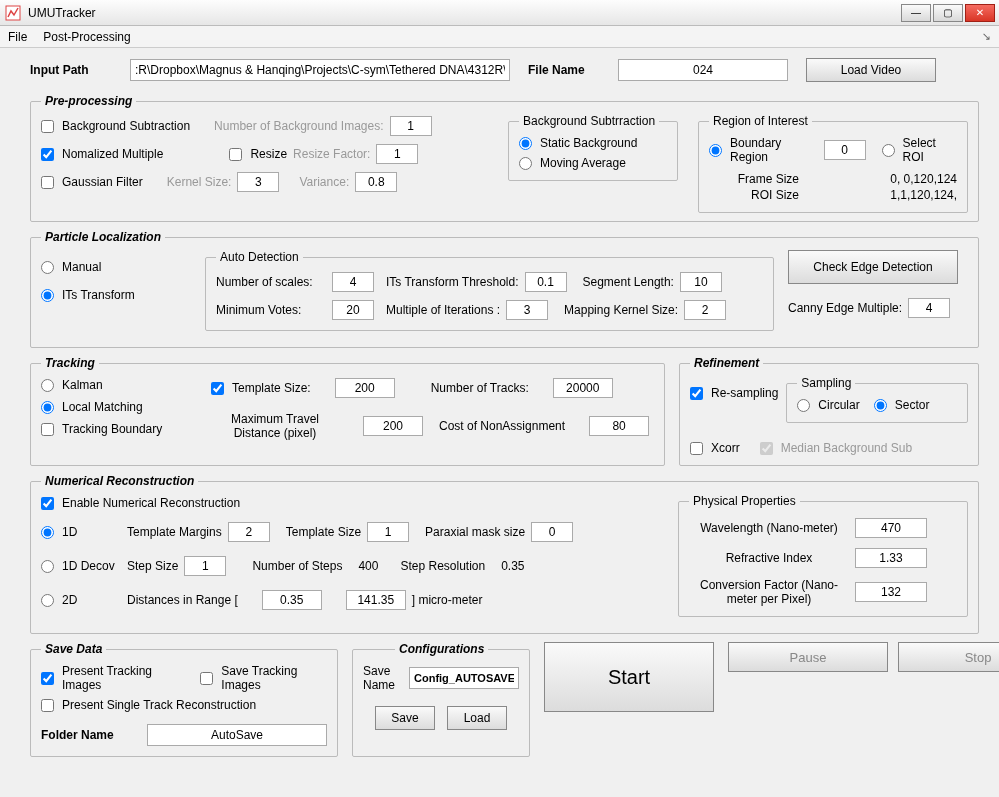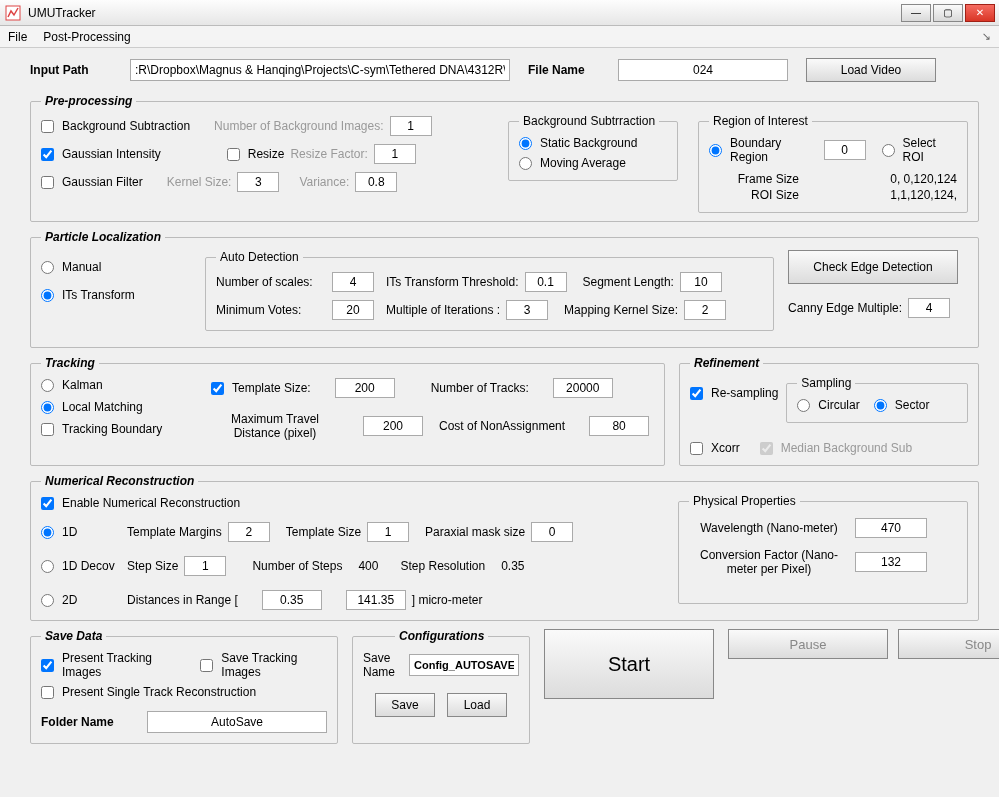--- a/index.html
+++ b/index.html
@@ -93,21 +93,21 @@
           <label class="opt">
               <input type="checkbox" class="chk" style="">
               <span>Background Subtraction</span>
             </label>
           <span class="dimlbl" style="margin-left:18px">Number of Background Images:</span>
           <input class="num" value="1" style="">
         </div>
         <div class="row" style="margin-top:8px">
           <label class="opt">
               <input type="checkbox" class="chk" checked="" style="">
-              <span>Gaussian Intensity</span>
+              <span>Nomalized Multiple</span>
             </label>
           <label class="opt" style="margin-left:60px">
               <input type="checkbox" class="chk" style="">
               <span>Resize</span>
             </label>
           <span class="dimlbl">Resize Factor:</span>
           <input class="num" value="1" style="">
         </div>
         <div class="row" style="margin-top:8px">
           <label class="opt">
@@ -332,20 +332,24 @@
           <span>] micro-meter</span>
         </div>
       </div>
       <fieldset class="small-fieldset" style="width:290px">
         <legend>Physical Properties</legend>
         <div class="row" style="margin-top:4px">
           <span style="width:160px;text-align:center">Wavelength (Nano-meter)</span>
           <input class="num wider" value="470" style="">
         </div>
         <div class="row" style="margin-top:10px">
+          <span style="width:160px;text-align:center">Refractive Index</span>
+          <input class="num wider" value="1.33" style="">
+        </div>
+        <div class="row" style="margin-top:10px">
           <span style="width:160px;text-align:center">Conversion Factor (Nano-meter per Pixel)</span>
           <input class="num wider" value="132" style="">
         </div>
       </fieldset>
     </div>
   </fieldset>
 
   <div style="display:flex;gap:14px">
     <fieldset style="width:360px">
       <legend class="grouphdr">Save Data</legend>

